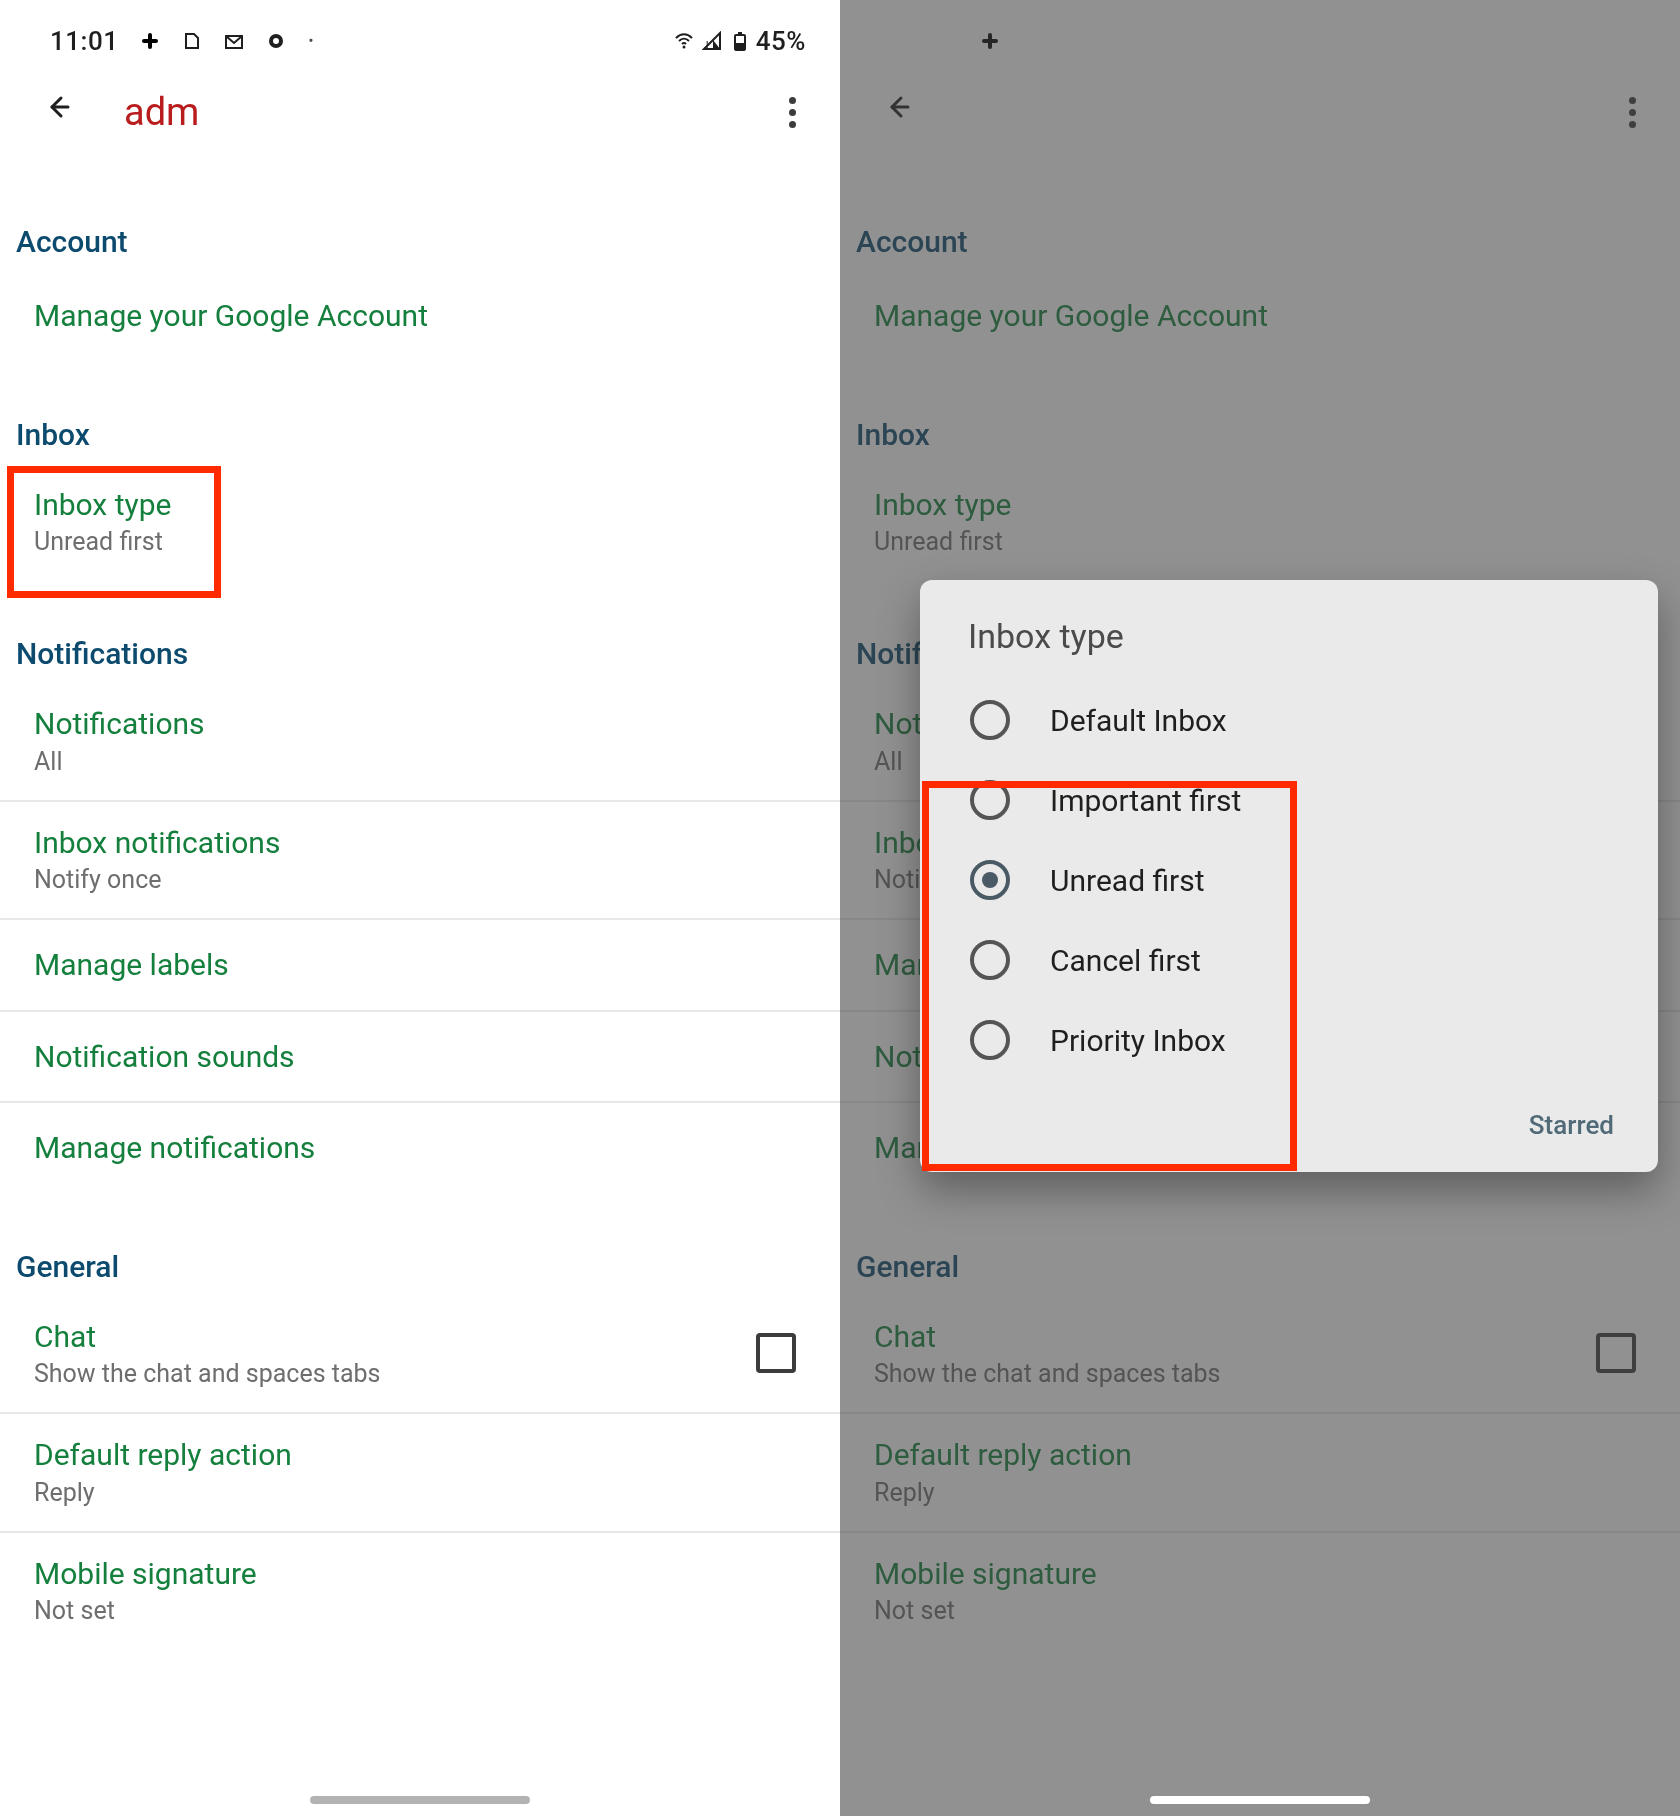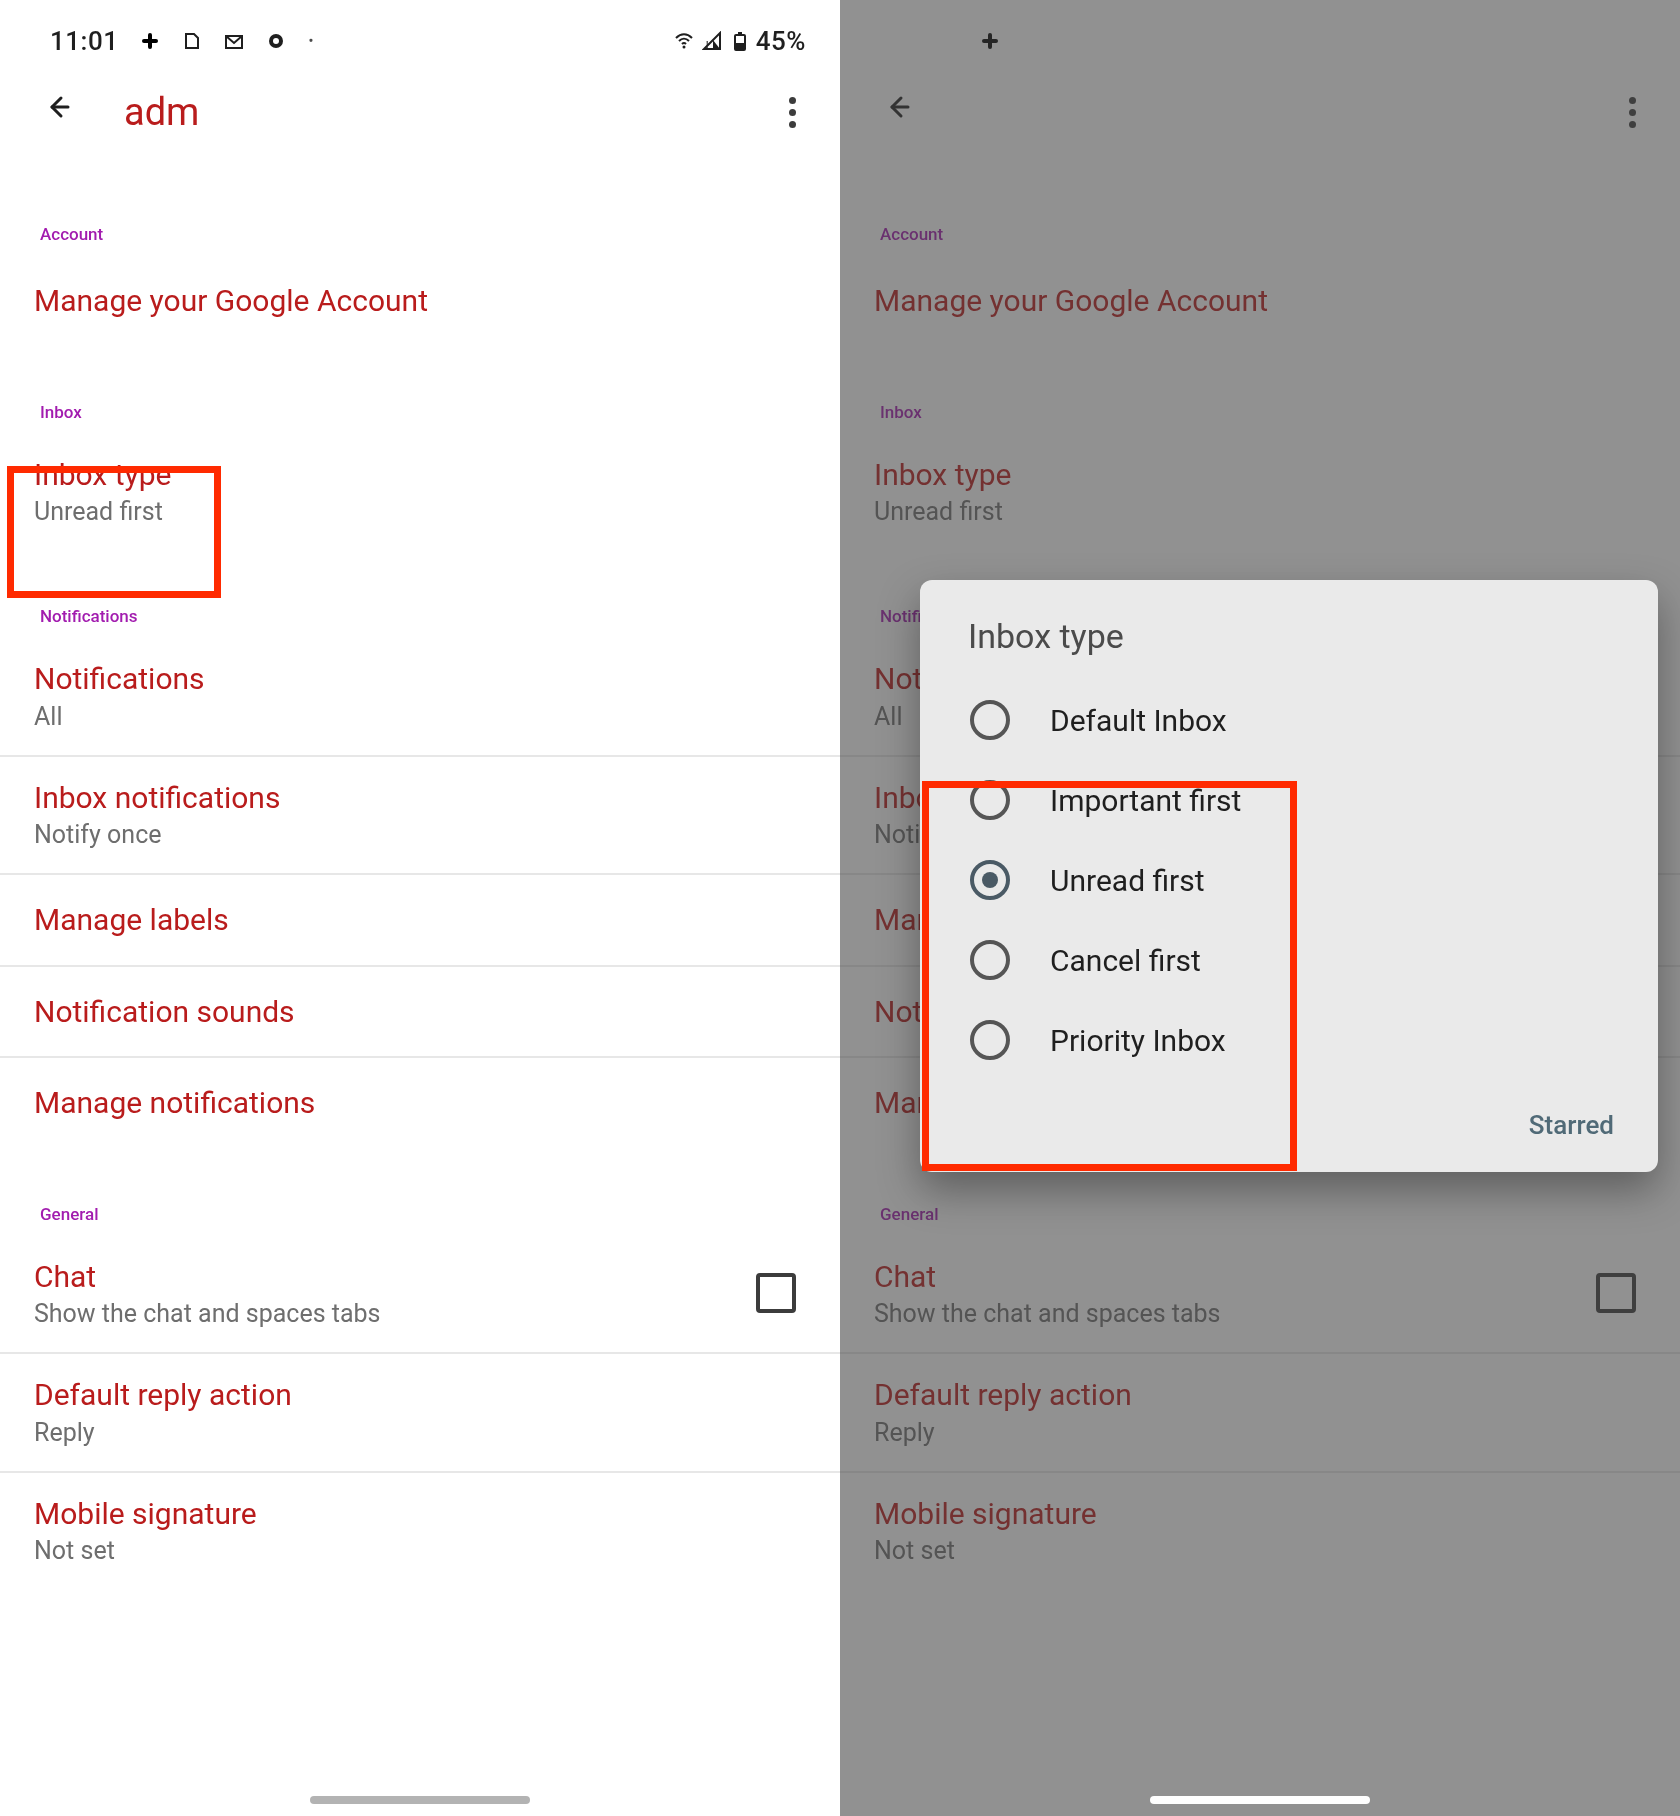--- a/index.html
+++ b/index.html
@@ -44,30 +44,30 @@
       padding: 0 28px 0 44px;
     }
     .back-arrow { width: 40px; height: 40px; display:flex; align-items:center; justify-content:center; }
     .app-title { margin-left: 40px; font-size: 38px; color: #b91c1c; }
     .spacer { flex: 1; }
     .overflow { width: 40px; height: 40px; display:flex; align-items:center; justify-content:center; flex-direction: column; gap: 5px;}
     .overflow .d { width:7px; height:7px; border-radius:50%; background:#3c3c3c; }
 
     
     .section-header {
-      font-size: 17px;
-      color: #a21caf;
+      font-size: 30px;
+      color: #0c4a6e;
       font-weight: 500;
-      padding: 56px 40px 12px;
+      padding: 56px 16px 12px;
     }
     .row {
       padding: 26px 34px 26px;
     }
     .row.with-sub { padding: 22px 34px 24px; }
-    .row .title { font-size: 30px; color: #b91c1c; line-height: 1.25; }
+    .row .title { font-size: 30px; color: #15803d; line-height: 1.25; }
     .row .sub { font-size: 25px; color: #6e6e6e; margin-top: 4px; }
     .divider { border-bottom: 2px solid #e7e7e7; }
     .row.check { display:flex; align-items:center; }
     .row.check .txt { flex:1; }
     .checkbox {
       width: 40px; height: 40px;
       border: 4px solid #3c3c3c;
       border-radius: 4px;
       margin-right: 10px;
     }

